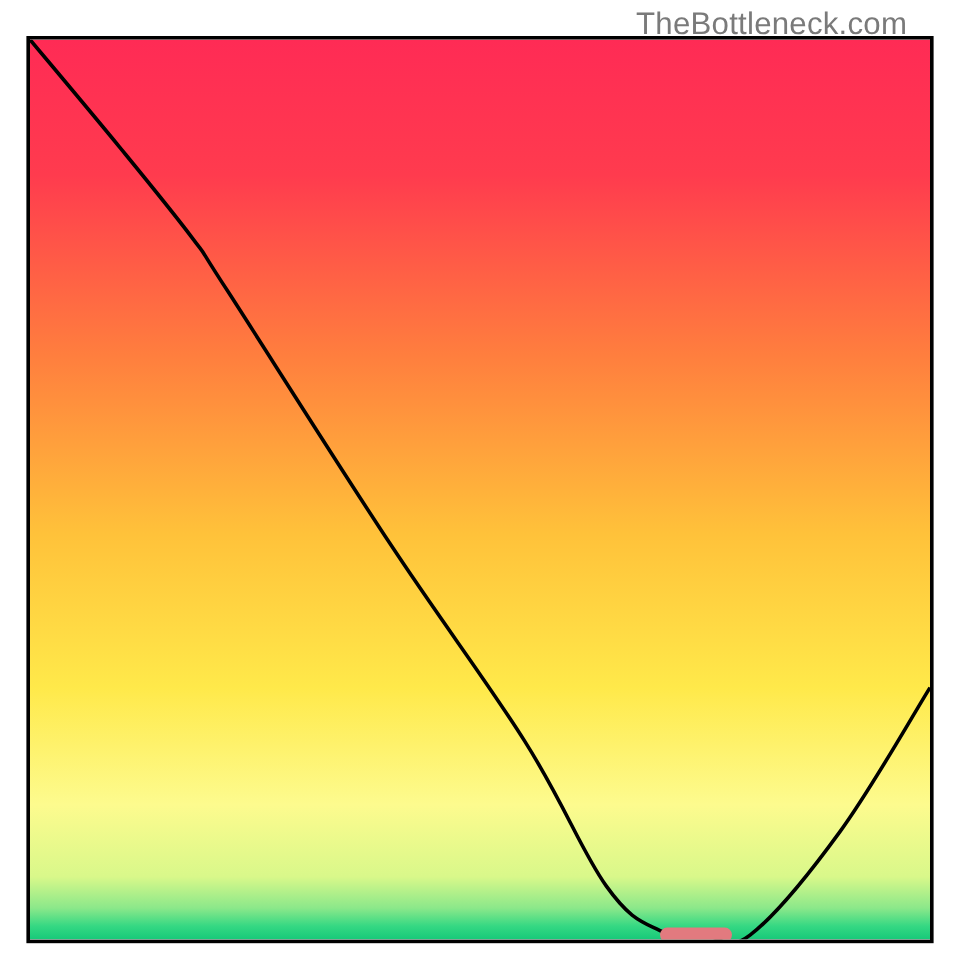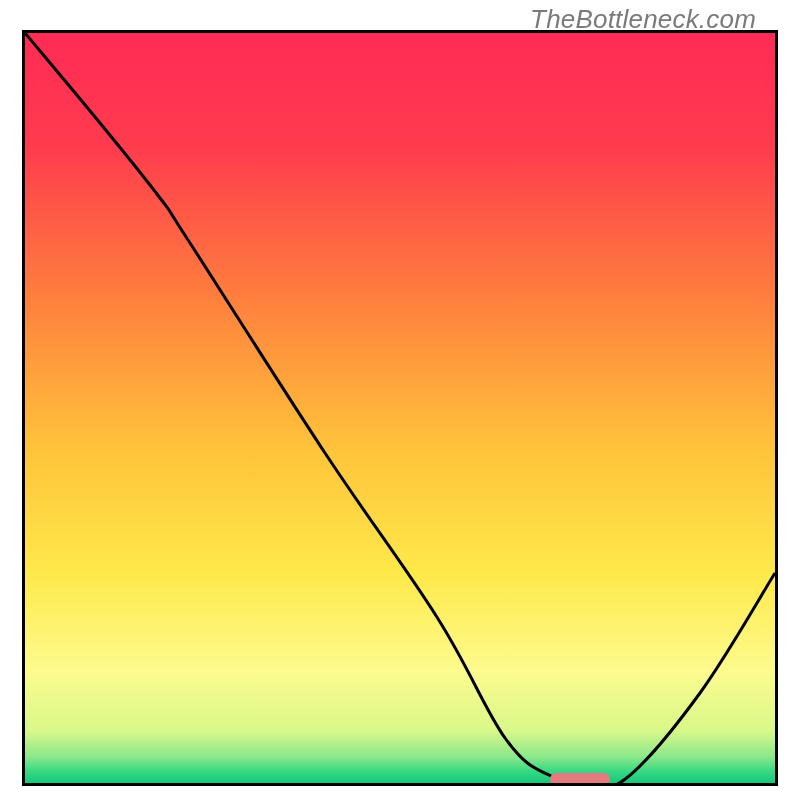--- a/index.html
+++ b/index.html
@@ -7,21 +7,20 @@
     padding: 0;
     width: 800px;
     height: 800px;
     background: #ffffff;
     font-family: Arial, Helvetica, sans-serif;
   }
   .stage {
     position: relative;
     width: 768px;
     height: 800px;
-    font-style: italic;
   }
   .watermark {
     position: absolute;
     top: 4px;
     right: 12px;
     font-size: 26px;
     font-weight: 400;
     color: #7a7a7a;
     letter-spacing: 0.2px;
   }

